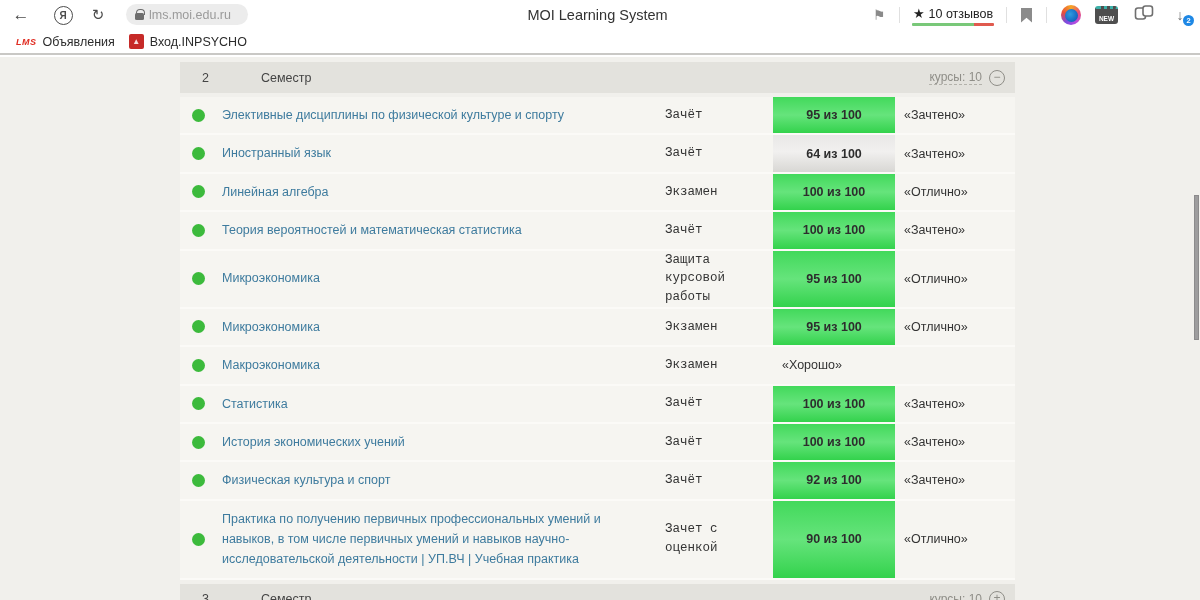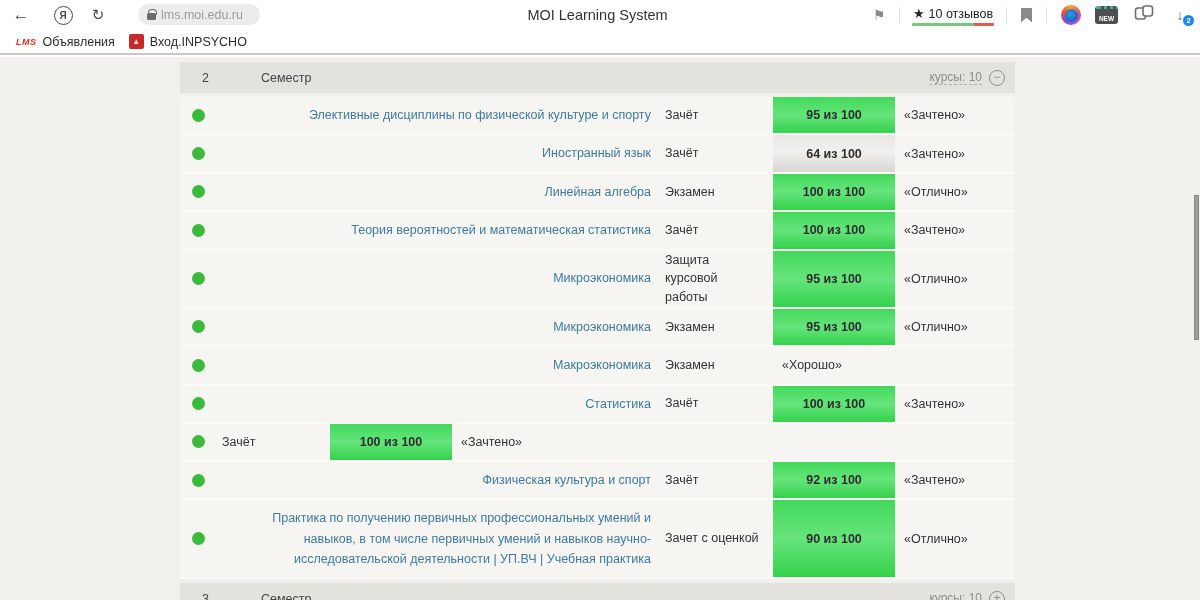--- a/index.html
+++ b/index.html
@@ -7,21 +7,21 @@
   body { font-family:"Liberation Sans","DejaVu Sans",sans-serif; background:#fff; }
   .screen { position:relative; width:1200px; height:600px; overflow:hidden; }
 
   
   .toolbar { position:relative; height:30px; background:#fff; }
   .tb-icon { position:absolute; top:0; height:30px; display:flex; align-items:center; justify-content:center; color:#4c4c4c; cursor:pointer; }
   .back { left:8px; width:26px; font-size:17px; }
   .ya-circle { left:50px; width:26px; }
   .ya-circle .ring { width:19px; height:19px; border:1.8px solid #4c4c4c; border-radius:50%; display:flex; align-items:center; justify-content:center; font-size:10px; font-weight:bold; color:#4c4c4c; }
   .refresh { left:86px; width:24px; font-size:15px; }
-  .addr-pill { position:absolute; left:138px; top:4px; width:122px; height:21px; background:#ececec; border-radius:11px; display:flex; align-items:center; padding:0 9px; gap:5px; cursor:text; }
+  .addr-pill { position:absolute; left:126px; top:4px; width:122px; height:21px; background:#ececec; border-radius:11px; display:flex; align-items:center; padding:0 9px; gap:5px; cursor:text; }
   .lock { position:relative; width:9px; height:7px; background:#6d6d6d; border-radius:1.5px; margin-top:3px; }
   .lock::before { content:""; position:absolute; left:1.2px; top:-4px; width:6.5px; height:5px; border:1.6px solid #6d6d6d; border-bottom:none; border-radius:4px 4px 0 0; }
   .addr-text { font-size:12.5px; color:#9a9a9a; white-space:nowrap; }
   .page-title { position:absolute; left:0; right:5px; top:0; height:30px; display:flex; align-items:center; justify-content:center; font-size:14.5px; color:#333; pointer-events:none; }
 
   .tb-right { position:absolute; right:0; top:0; height:30px; display:flex; align-items:center; gap:0; }
   .sep { width:1px; height:16px; background:#e0e0e0; margin:0 8px; }
   .protect { font-size:14px; color:#8a8a8a; width:24px; text-align:center; cursor:pointer; }
   .reviews { display:flex; flex-direction:column; align-items:center; cursor:pointer; padding:2px 4px 0 4px; }
   .reviews-line { display:flex; align-items:center; gap:4px; font-size:12.5px; color:#222; }
@@ -50,23 +50,23 @@
   .section-header { height:31px; background:#e3e2dd; display:flex; align-items:center; padding:0 10px 0 22px; margin-bottom:4px; cursor:pointer; }
   .sec-num { font-size:12.5px; color:#444; margin-right:12px; }
   .sec-title { font-size:12.5px; color:#444; flex:1;margin-left:40px; }
   .sec-courses { font-size:12px; color:#8f8e88; border-bottom:1px dashed #b3b2ab; margin-right:7px; cursor:pointer;margin-left:22px; }
   .toggle-circle { width:16px; height:16px; border:1.4px solid #8f8e88; border-radius:50%; color:#8f8e88; font-size:12px; line-height:13px; text-align:center; cursor:pointer; flex:none; }
   .section-header.bottom { margin-top:4px; margin-bottom:0; }
 
   .row { display:flex; align-items:center; min-height:38px; background:#f6f5f1; border-bottom:2px solid #fbfaf7; padding-left:12px; }
   .dot-cell { width:30px; flex:none; display:flex; align-items:center; }
   .dot { width:13px; height:13px; border-radius:50%; background:#3cba3c; }
-  .course-cell { width:443px; flex:none; padding:8px 14px 8px 0;text-align:right; }
+  .course-cell { width:443px; flex:none; padding:8px 14px 8px 0; }
   .course-cell a { font-size:12.5px; color:#3e7b9e; text-decoration:none; line-height:1.55; cursor:pointer; }
-  .type-cell { width:108px; flex:none; font-size:12.5px; color:#333; line-height:1.5; padding-right:12px; }
+  .type-cell { width:108px; flex:none; font-size:12.5px; color:#333; line-height:1.5; padding-right:12px;font-family:Liberation Mono, monospace; }
   .score-cell { width:122px; flex:none; align-self:stretch; display:flex; align-items:center; justify-content:center; font-size:12.5px; font-weight:bold; color:#2d2d2d; }
   .badge-green { background:linear-gradient(180deg,#42d95b 0%,#66e47c 50%,#33d24c 100%); }
   .badge-silver { background:linear-gradient(180deg,#e9e8e7 0%,#f1f0ef 45%,#d8d7d4 100%); }
   .badge-yellow { background:linear-gradient(180deg,#ede43c 0%,#f5f07e 50%,#e6dd2e 100%); }
   .grade-cell { flex:1; font-size:12.5px; color:#333; padding-left:9px; }
 
   
   .scrollbar-track { position:absolute; right:0; top:57px; bottom:0; width:9px; background:#f1f0ec; }
   .scrollbar-thumb { position:absolute; right:1px; top:138px; width:5px; height:145px; background:#9e9d9e; border:1px solid #8c8b8c; cursor:pointer; }
 </style>
@@ -216,20 +216,21 @@
     <div class="course-cell"><a>Статистика</a></div>
     <div class="type-cell">Зачёт</div>
     <div class="score-cell badge-green">100 из 100</div>
     <div class="grade-cell">«Зачтено»</div>
   </div>
 
   <div class="row">
     <div class="dot-cell">
               <span class="dot"></span>
             </div>
+    <div class="course-cell"><a>История экономических учений</a></div>
     <div class="type-cell">Зачёт</div>
     <div class="score-cell badge-green">100 из 100</div>
     <div class="grade-cell">«Зачтено»</div>
   </div>
 
   <div class="row">
     <div class="dot-cell">
               <span class="dot"></span>
             </div>
     <div class="course-cell"><a>Физическая культура и спорт</a></div>

